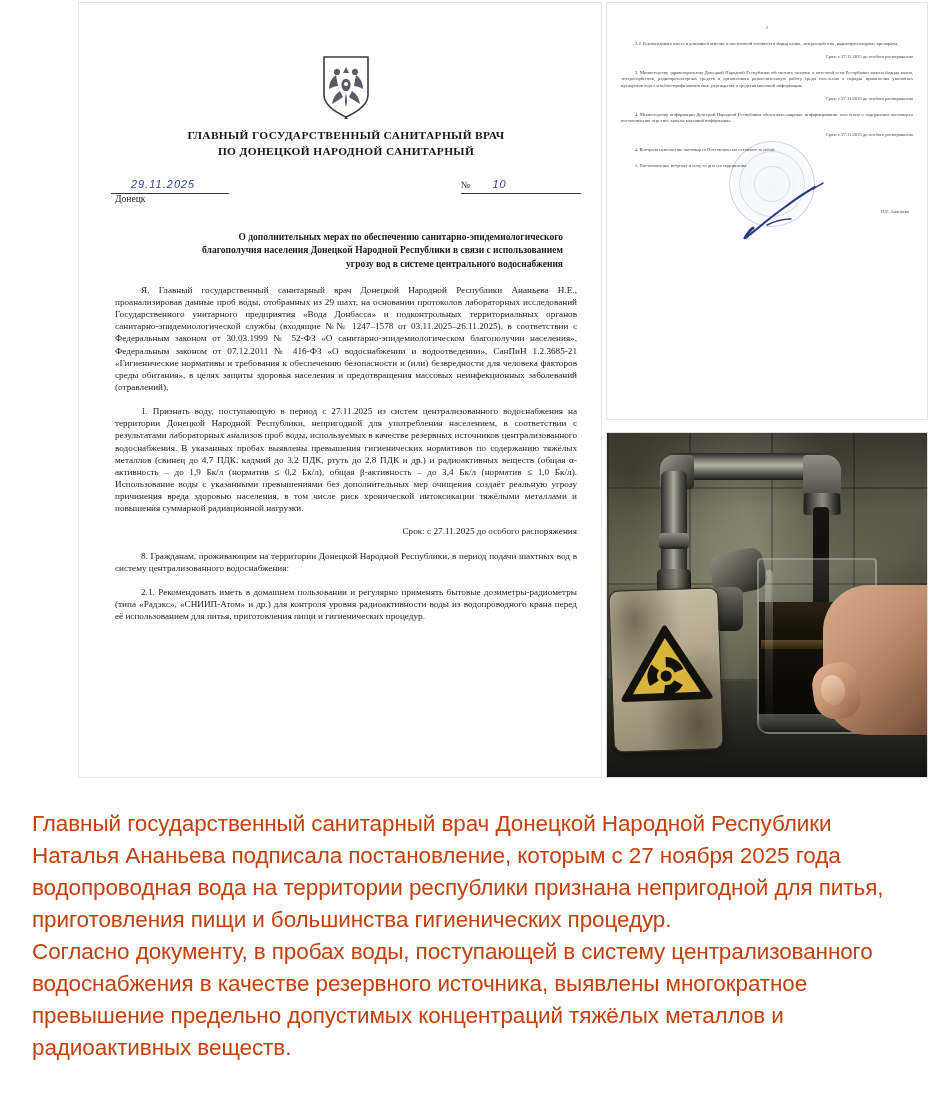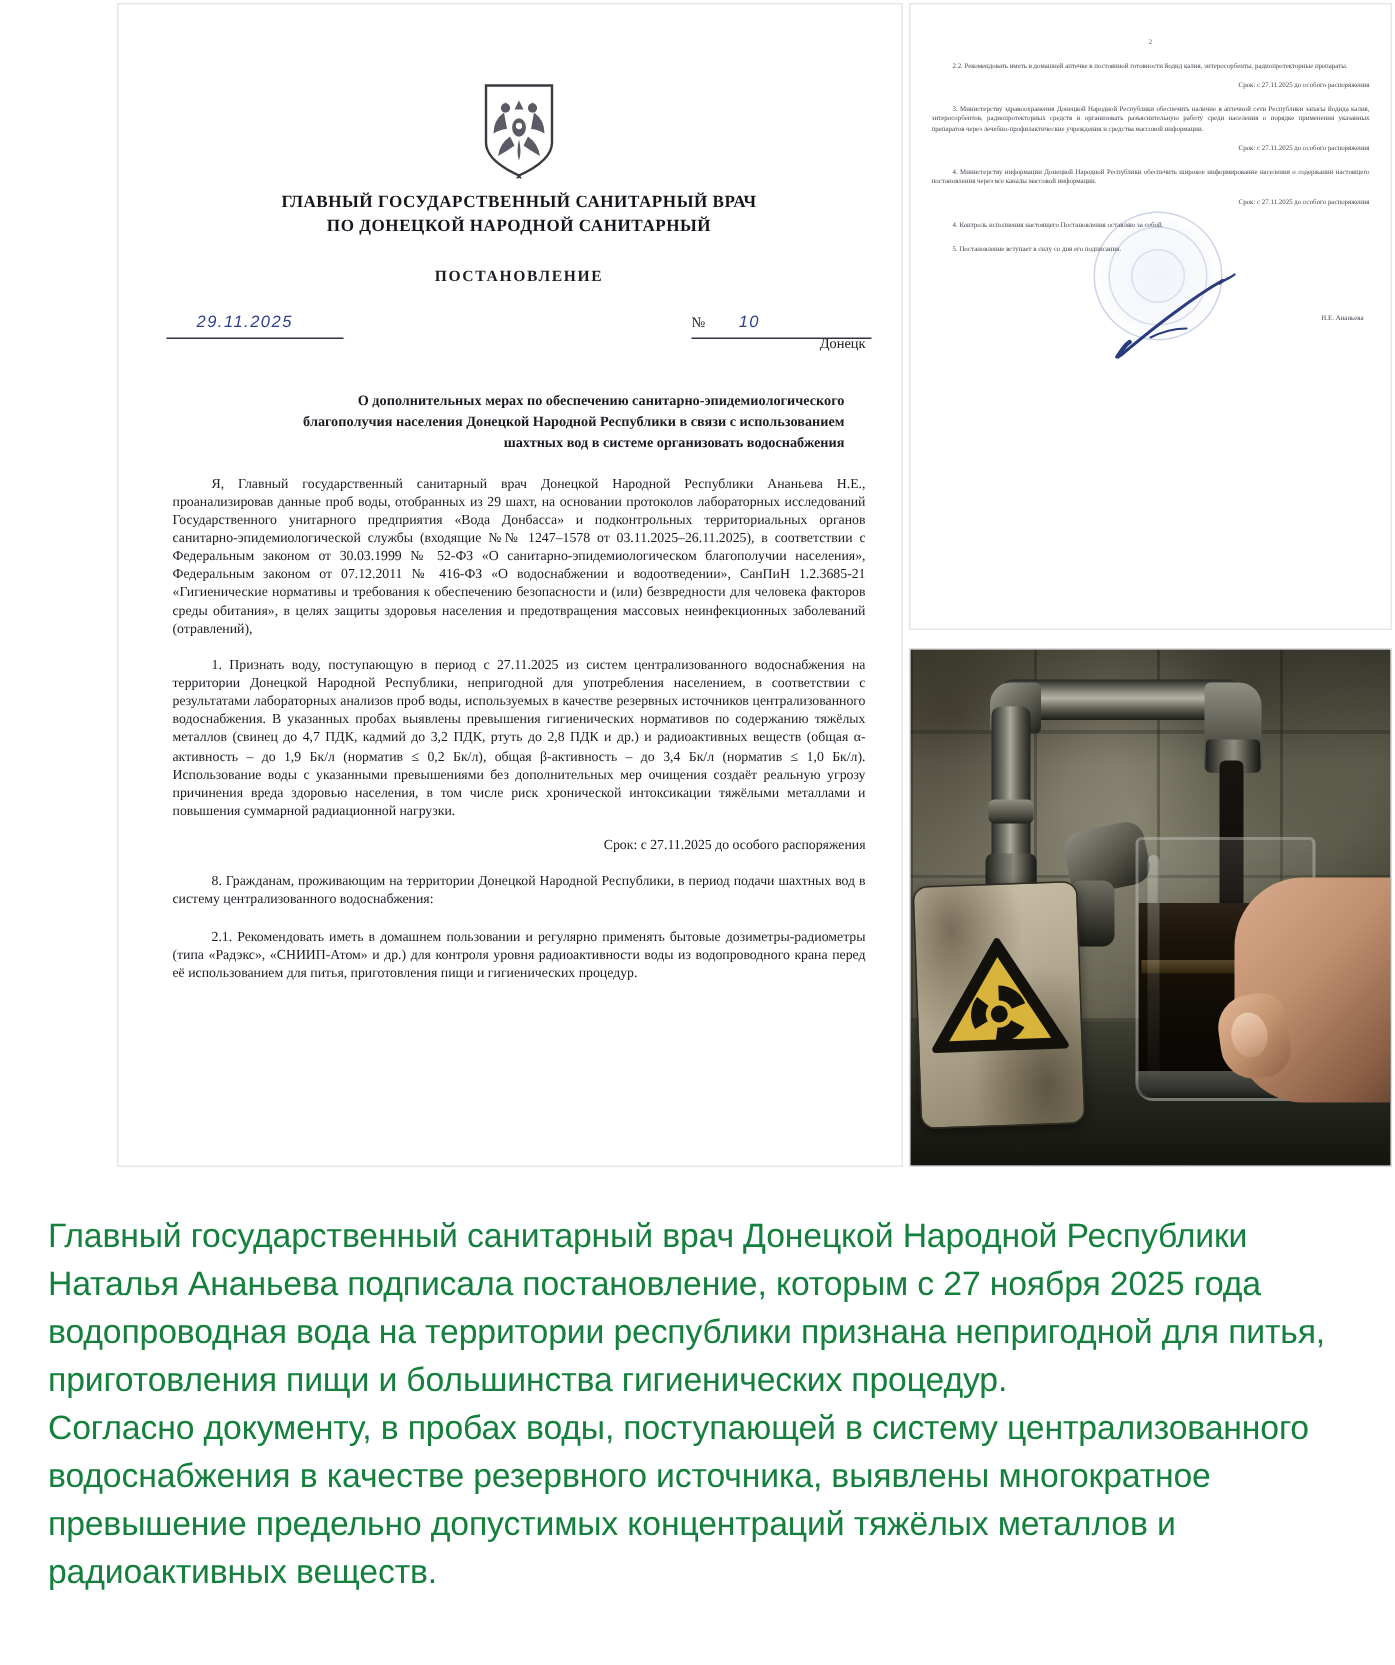--- a/index.html
+++ b/index.html
@@ -112,21 +112,21 @@
   }
   .date-field .rule,
   .num-field .rule {
     border-bottom: 1px solid #33334a;
     margin-top: 2px;
   }
   .city {
     position: absolute;
     left: 0; right: 0;
     top: 16px;
-    text-align: right;
+    text-align: left;
     font-size: 9.6px;
   }
   .num-field {
     position: absolute;
     right: -4px;
     top: 0;
     width: 120px;
     text-align: left;
   }
   .num-label { font-size: 9.6px; }
@@ -396,21 +396,21 @@
     left: 8px; top: 34px;
     width: 92px; height: 78px;
   }
 
   
   .caption {
     padding: 18px 32px 0 32px;
     font-family: "Liberation Sans", sans-serif;
     font-size: 22.5px;
     line-height: 1.42;
-    color: #15803d;
+    color: #c2410c;
     letter-spacing: -0.1px;
   }
   .caption p { margin: 0; }
 </style>
 </head>
 <body>
 
 <div class="collage">
 
   <div class="panel doc-page-1">
@@ -435,39 +435,38 @@
           <path d="M35 13 L36.4 16 L35 14.8 L33.6 16 Z" fill="#5b5b66"></path>
           <circle cx="26" cy="29" r="2.1" fill="#ffffff"></circle>
         </svg>
       </div>
 
       <div class="org-title">
         <div>ГЛАВНЫЙ ГОСУДАРСТВЕННЫЙ САНИТАРНЫЙ ВРАЧ</div>
         <div>ПО ДОНЕЦКОЙ НАРОДНОЙ САНИТАРНЫЙ</div>
       </div>
 
-      <div class="doc-type">ПОСТАНОВЛЕНИЕ</div>
 
       <div class="meta-row">
         <div class="date-field">
           <div class="hand">29.11.2025</div>
           <div class="rule"></div>
         </div>
         <div class="city">Донецк</div>
         <div class="num-field">
           <span class="num-label">№</span>
           <span class="hand">10</span>
           <div class="rule"></div>
         </div>
       </div>
 
       <div class="subject">
         <div>О дополнительных мерах по обеспечению санитарно-эпидемиологического</div>
         <div>благополучия населения Донецкой Народной Республики в связи с использованием</div>
-        <div>шахтных вод в системе организовать водоснабжения</div>
+        <div>угрозу вод в системе центрального водоснабжения</div>
       </div>
 
       <p class="para">Я, Главный государственный санитарный врач Донецкой Народной Республики Ананьева Н.Е., проанализировав данные проб воды, отобранных из 29 шахт, на основании протоколов лабораторных исследований Государственного унитарного предприятия «Вода Донбасса» и подконтрольных территориальных органов санитарно-эпидемиологической службы (входящие №№ 1247–1578 от 03.11.2025–26.11.2025), в соответствии с Федеральным законом от 30.03.1999 № 52-ФЗ «О санитарно-эпидемиологическом благополучии населения», Федеральным законом от 07.12.2011 № 416-ФЗ «О водоснабжении и водоотведении», СанПиН 1.2.3685-21 «Гигиенические нормативы и требования к обеспечению безопасности и (или) безвредности для человека факторов среды обитания», в целях защиты здоровья населения и предотвращения массовых неинфекционных заболеваний (отравлений),</p>
 
 
       <p class="para">1. Признать воду, поступающую в период с 27.11.2025 из систем централизованного водоснабжения на территории Донецкой Народной Республики, непригодной для употребления населением, в соответствии с результатами лабораторных анализов проб воды, используемых в качестве резервных источников централизованного водоснабжения. В указанных пробах выявлены превышения гигиенических нормативов по содержанию тяжёлых металлов (свинец до 4,7 ПДК, кадмий до 3,2 ПДК, ртуть до 2,8 ПДК и др.) и радиоактивных веществ (общая α-активность – до 1,9 Бк/л (норматив ≤ 0,2 Бк/л), общая β-активность – до 3,4 Бк/л (норматив ≤ 1,0 Бк/л). Использование воды с указанными превышениями без дополнительных мер очищения создаёт реальную угрозу причинения вреда здоровью населения, в том числе риск хронической интоксикации тяжёлыми металлами и повышения суммарной радиационной нагрузки.</p>
 
       <div class="term-line">Срок: с 27.11.2025 до особого распоряжения</div>
 
       <p class="para">8. Гражданам, проживающим на территории Донецкой Народной Республики, в период подачи шахтных вод в систему централизованного водоснабжения:</p>

